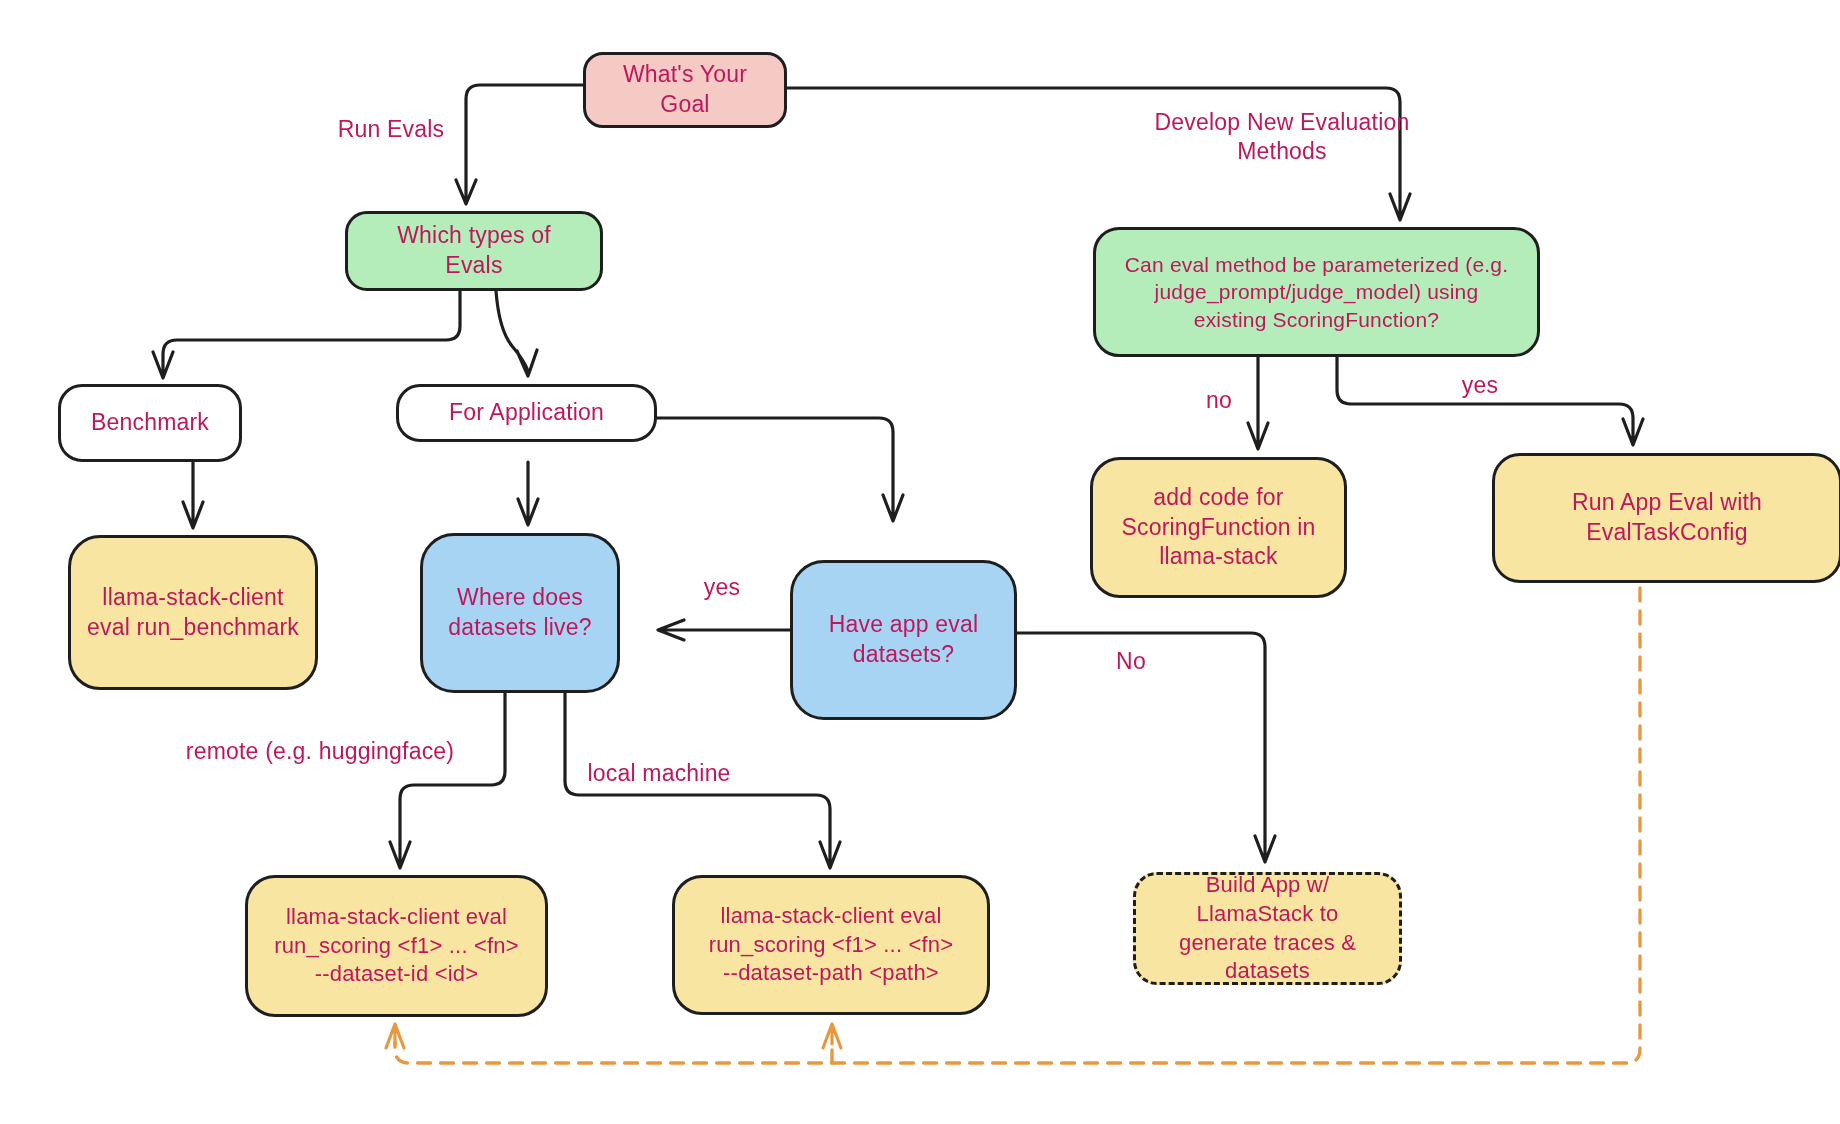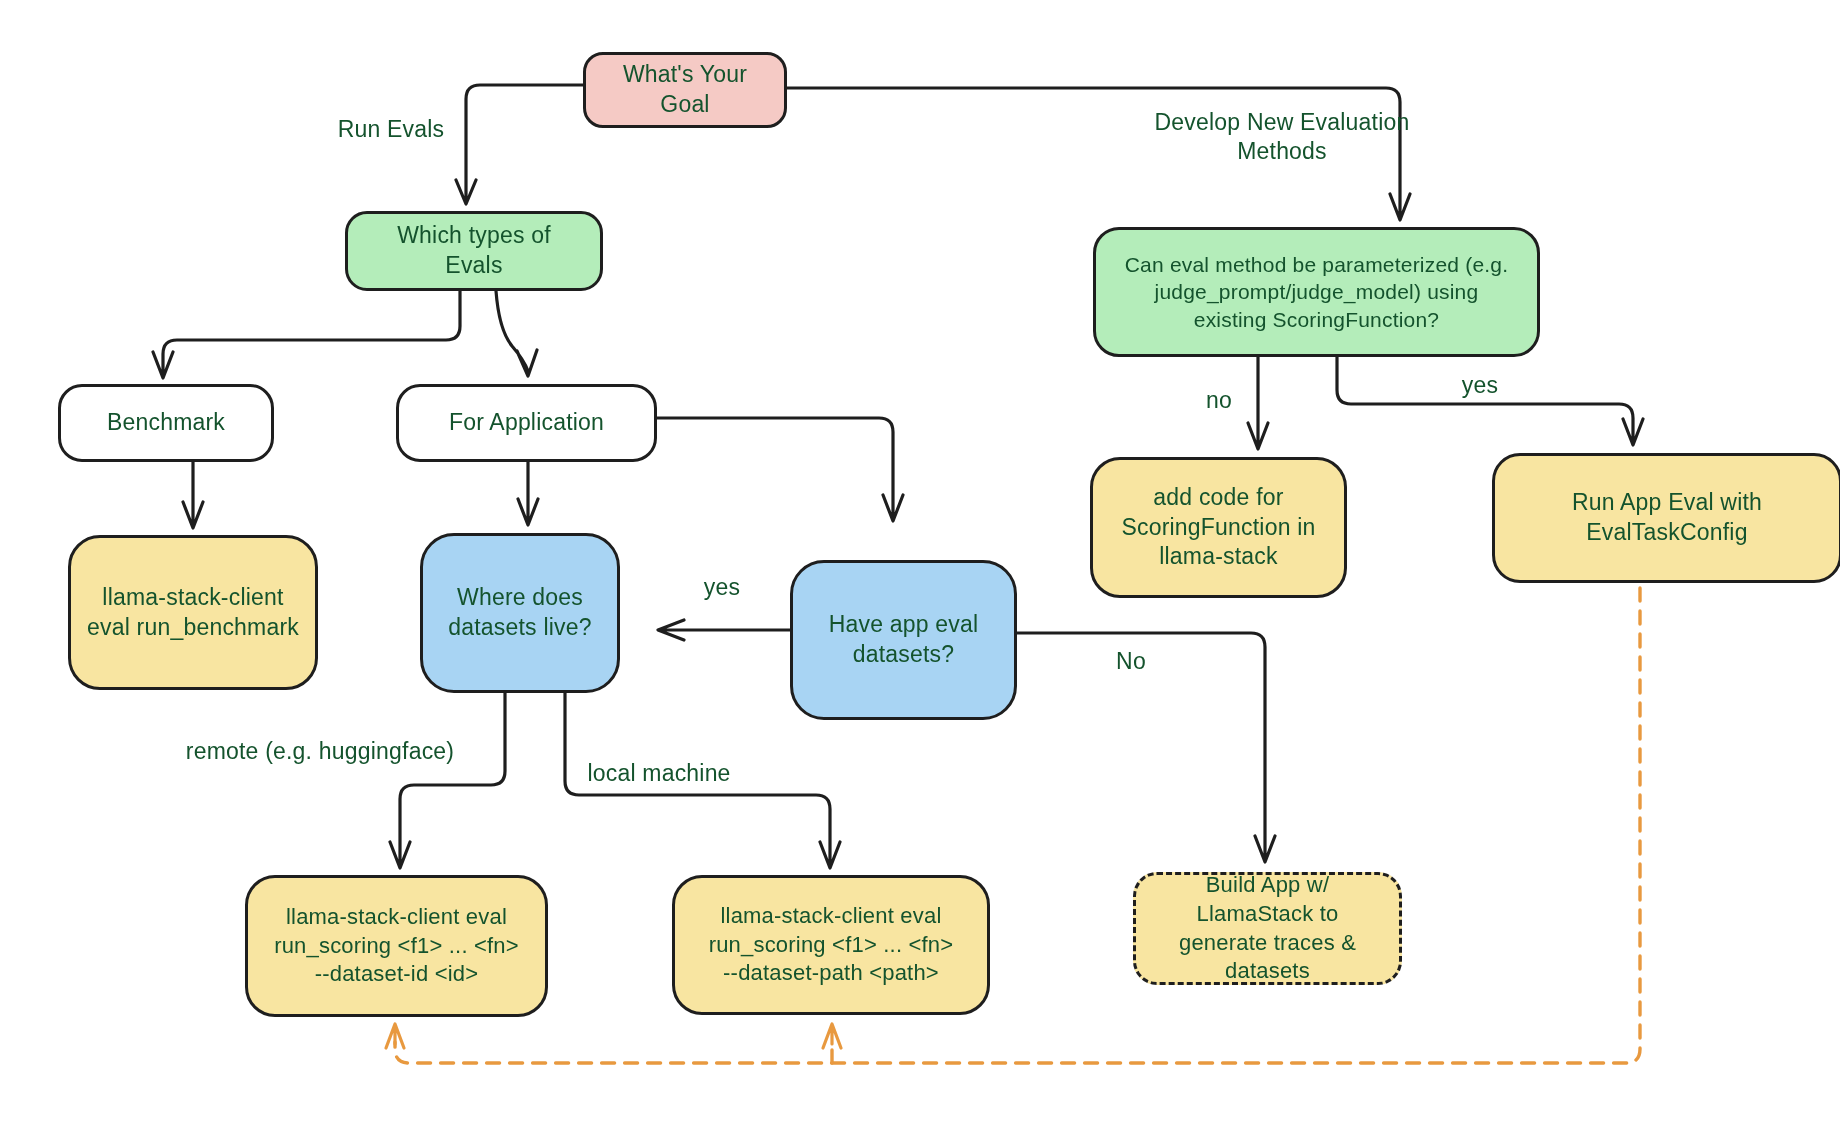--- a/index.html
+++ b/index.html
@@ -1,18 +1,18 @@
 <!DOCTYPE html>
 <html><head>
 <meta charset="utf-8">
 <style>
   html,body{margin:0;padding:0;background:#ffffff;}
   #canvas{
     position:relative;width:1840px;height:1124px;background:#ffffff;overflow:hidden;
-    font-family:"Liberation Sans",sans-serif;color:#14532d;
+    font-family:"Liberation Sans",sans-serif;color:#be185d;
   }
   #edges{position:absolute;left:0;top:0;width:1840px;height:1124px;}
   .edge{stroke:#1e1e1e;stroke-width:3.2;fill:none;stroke-linecap:round;stroke-linejoin:round;}
   .oedge{stroke:#e8993f;stroke-width:3.4;fill:none;stroke-linecap:round;stroke-linejoin:round;stroke-dasharray:13 10;}
   .ohead{stroke:#e8993f;stroke-width:3.2;fill:none;stroke-linecap:round;stroke-linejoin:round;}
   .node{
     position:absolute;box-sizing:border-box;display:flex;align-items:center;justify-content:center;
     text-align:center;white-space:pre-line;border:3.2px solid #1e1e1e;
     font-size:23px;line-height:1.3;padding:6px 10px;letter-spacing:.2px;
   }
@@ -22,22 +22,22 @@
   .fill-yellow{background:#f8e5a1;}
   .fill-white{background:#ffffff;}
   .elabel{
     position:absolute;transform:translate(-50%,-50%);font-size:23px;line-height:1.25;
     text-align:center;white-space:pre-line;letter-spacing:.2px;
   }
   
   #n-goal{left:583px;top:52px;width:204px;height:76px;border-radius:20px;}
   #n-which{left:345px;top:211px;width:258px;height:80px;border-radius:22px;}
   #n-param{left:1093px;top:227px;width:447px;height:130px;border-radius:26px;font-size:21px;}
-  #n-bench{left:58px;top:384px;width:216px;height:78px;border-radius:24px;}
-  #n-forapp{left:396px;top:384px;width:261px;height:78px;border-radius:24px;}
+  #n-bench{left:58px;top:384px;width:184px;height:78px;border-radius:24px;}
+  #n-forapp{left:396px;top:384px;width:261px;height:58px;border-radius:24px;}
   #n-runbench{left:68px;top:535px;width:250px;height:155px;border-radius:32px;}
   #n-where{left:420px;top:533px;width:200px;height:160px;border-radius:34px;}
   #n-have{left:790px;top:528px;width:227px;height:160px;border-radius:34px;margin-top:32px;}
   #n-addcode{left:1090px;top:457px;width:257px;height:141px;border-radius:30px;}
   #n-runapp{left:1492px;top:453px;width:350px;height:130px;border-radius:28px;}
   #n-scoreid{left:245px;top:875px;width:303px;height:142px;border-radius:30px;font-size:22px;}
   #n-scorepath{left:672px;top:875px;width:318px;height:140px;border-radius:30px;font-size:22px;}
   #n-build{left:1133px;top:872px;width:269px;height:113px;border-radius:24px;border-style:dashed;font-size:22px;padding-left:10px;}
   
   #l-runevals{left:391px;top:129px;}

